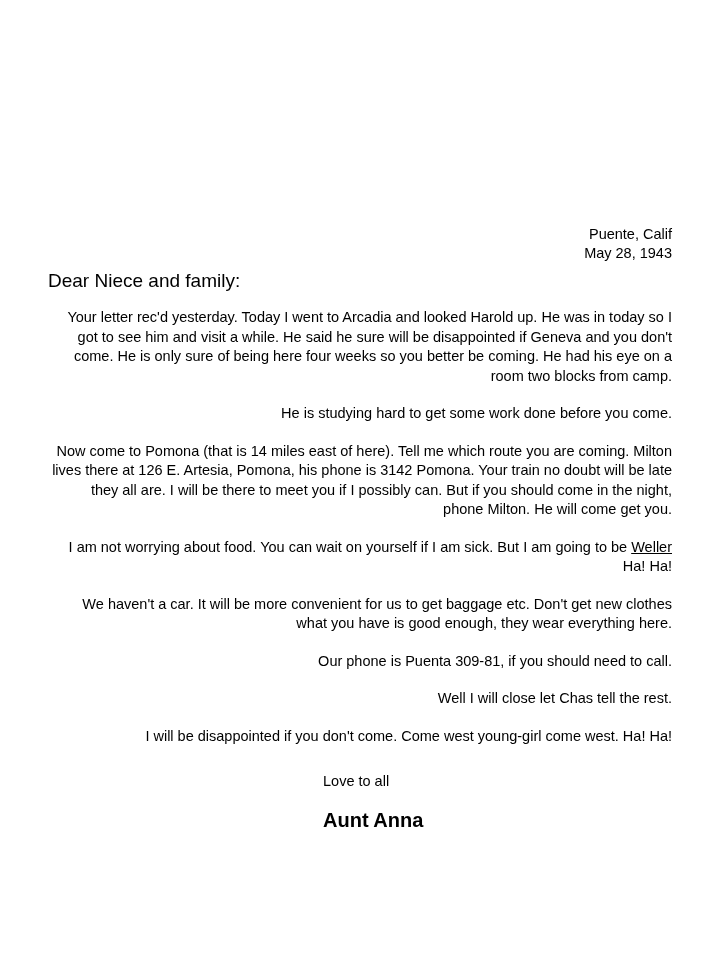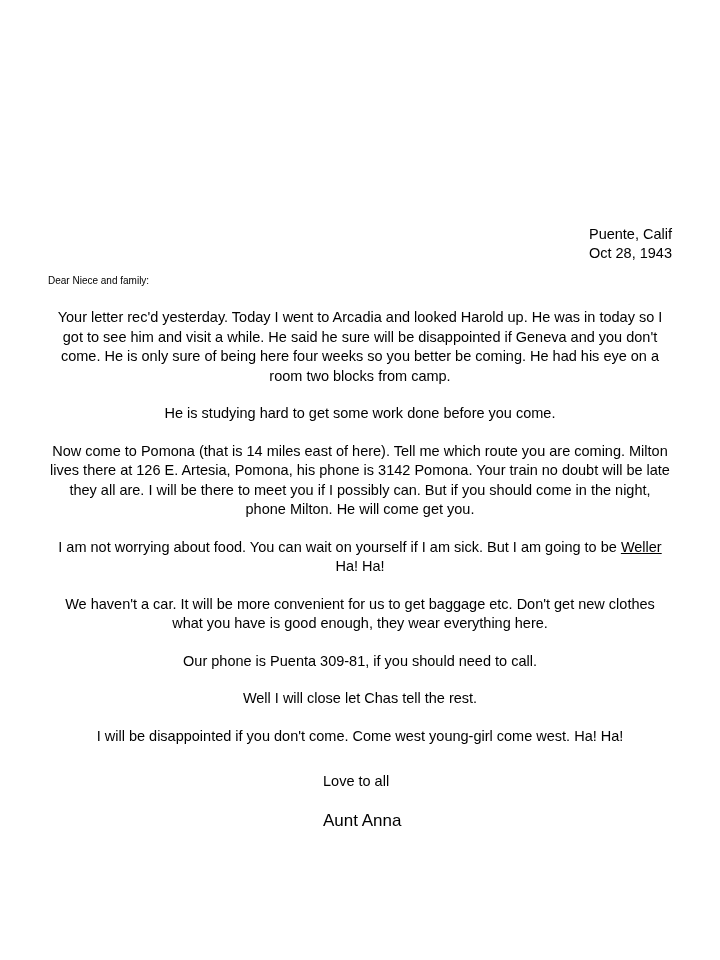--- a/index.html
+++ b/index.html
@@ -32,54 +32,55 @@
     text-align: right;
     font-size: 14.5px;
     line-height: 19px;
     margin: 0;
   }
   .heading .line {
     display: block;
   }
   .salutation {
     margin: 8px 0 0 0;
-    font-size: 10px;
+    font-size: 19px;
     line-height: 19px;
   }
   p.para {
     margin: 18px 0 0 0;
     font-size: 14.5px;
     line-height: 19.5px;
-    text-align: center;
+    text-align: right;
   }
   .underline {
     text-decoration: underline;
   }
   .closing {
     margin: 26px 0 12px 0;
     padding-left: 275px;
     font-size: 14.5px;
     line-height: 19px;
   }
   .signature {
     margin: 20px 0 7px 0;
     padding-left: 275px;
-    font-size: 17px;
+    font-size: 20px;
     line-height: 19px;
+    font-weight: bold;
   }
 </style>
 </head>
 <body>
 
 <div class="page">
   <div class="letter">
 
     <div class="heading">
       <span class="line">Puente, Calif</span>
-      <span class="line">Oct 28, 1943</span>
+      <span class="line">May 28, 1943</span>
     </div>
 
     <div class="salutation">Dear Niece and family:</div>
 
     <p class="para">Your letter rec'd yesterday.  Today I went to Arcadia and looked Harold up.  He was in today so I got to see him and visit a while.  He said he sure will be disappointed if Geneva and you don't come.  He is only sure of being here four weeks so you better be coming.  He had his eye on a room two blocks from camp.</p>
     <p class="para">He is studying hard to get some work done before you come.</p>
     <p class="para">Now come to Pomona (that is 14 miles east of here).  Tell me which route you are coming.  Milton lives there at 126 E. Artesia, Pomona, his phone is 3142 Pomona.  Your train no doubt will be late they all are.  I will be there to meet you if I possibly can.  But if you should come in the night, phone Milton.  He will come get you.</p>
     <p class="para"><span>I am not worrying about food.  You can wait on yourself if I am sick.  But I am going to be </span><span class="underline">Weller</span> <span>Ha! Ha!</span></p>
 
     <p class="para">We haven't a car.  It will be more convenient for us to get baggage etc.  Don't get new clothes what you have is good enough, they wear everything here.</p>

